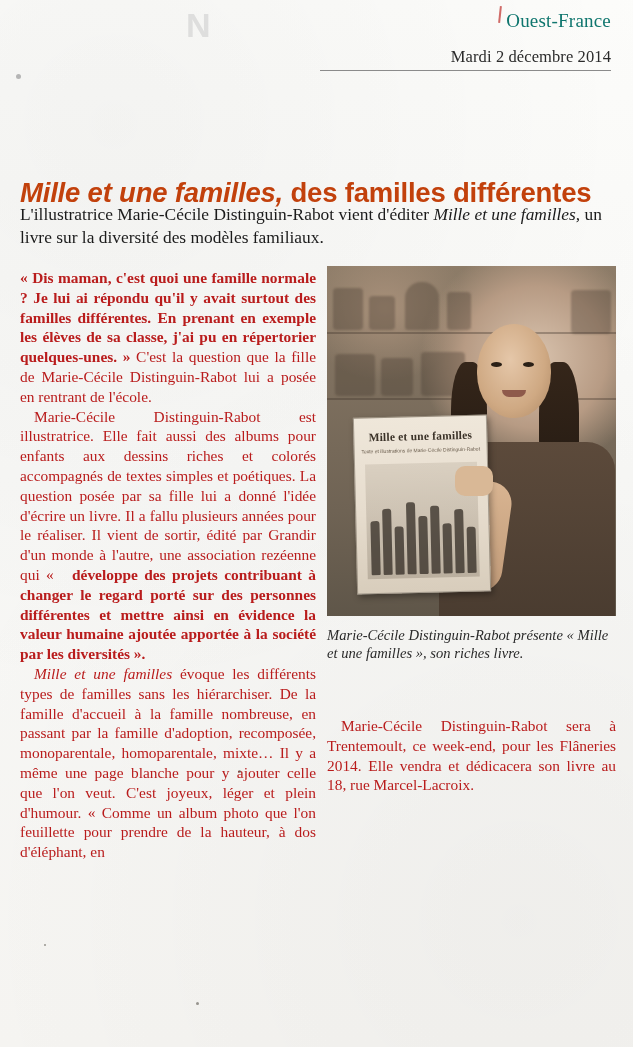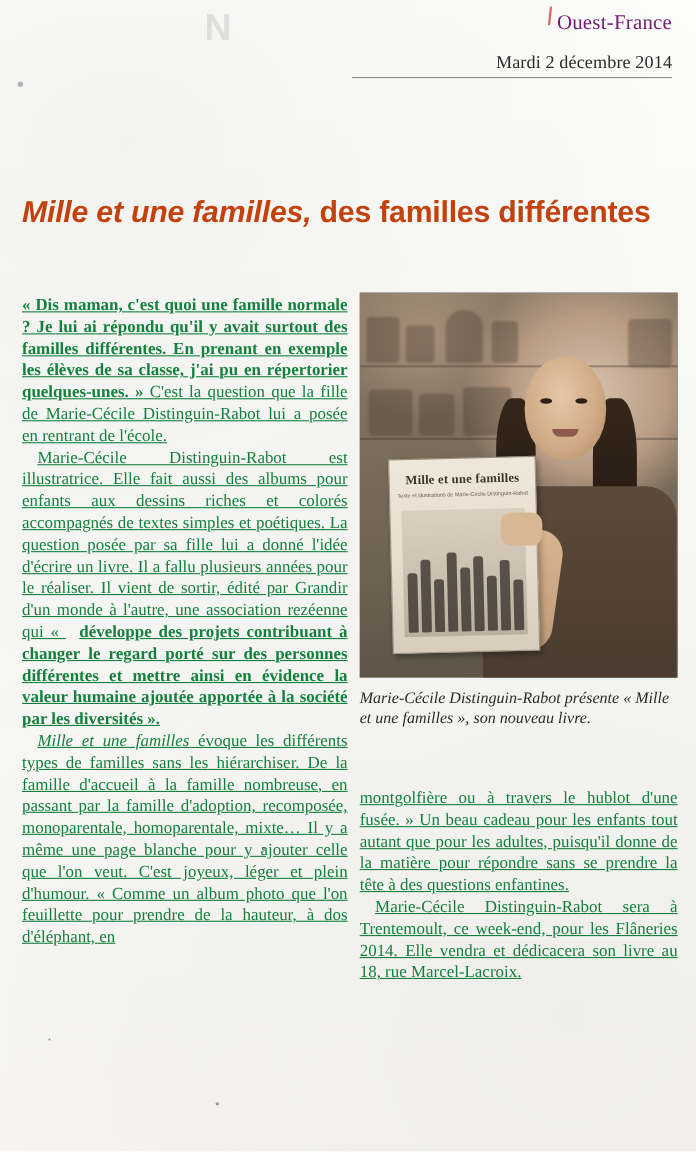--- a/index.html
+++ b/index.html
@@ -63,21 +63,21 @@
   
   .masthead {
     position: absolute;
     top: 10px;
     right: 22px;
     text-align: right;
   }
   .masthead .title {
     font-family: "Liberation Serif", serif;
     font-size: 19px;
-    color: #701a75;
+    color: #0f766e;
     letter-spacing: 0.2px;
   }
   .masthead .date {
     font-family: "Liberation Serif", serif;
     font-size: 16.5px;
     color: #2a2a2a;
     margin-top: 15px;
     letter-spacing: 0.1px;
   }
   .masthead .tick {
@@ -136,24 +136,23 @@
     color: #1b1b1b;
   }
   .standfirst .it { font-style: italic; }
 
   
   .col {
     position: absolute;
     font-family: "Liberation Serif", serif;
     font-size: 15.4px;
     line-height: 1.285;
-    color: #15803d;
+    color: #b91c1c;
     text-align: justify;
     text-justify: inter-word;
-    text-decoration: underline;
   }
   .col p { margin: 0; text-indent: 14px; }
   .col p.noindent { text-indent: 0; }
   .col .it { font-style: italic; }
   .col .bold { font-weight: bold; margin-left: 12px; }
 
   #col-left {
     top: 268px;
     left: 20px;
     width: 296px;
@@ -360,20 +359,21 @@
   <div class="masthead">
     <div class="tick"></div>
     <div class="title">Ouest-France</div>
     <div class="date">Mardi 2 décembre 2014</div>
   </div>
   <div class="rule-top"></div>
   <div class="dot-left"></div>
 
   <h1 class="headline"><span class="it">Mille et une familles,</span><span> des familles différentes</span></h1>
 
+  <div class="standfirst"><span>L'illustratrice Marie-Cécile Distinguin-Rabot vient d'éditer </span><span class="it">Mille et une familles,</span><span> un livre sur la diversité des modèles familiaux.</span></div>
 
   <div class="col" id="col-left">
     <p class="noindent"><span class="lead">« Dis maman, c'est quoi une famille normale ? Je lui ai répondu qu'il y avait surtout des familles différentes. En prenant en exemple les élèves de sa classe, j'ai pu en répertorier quelques-unes. »</span><span> C'est la question que la fille de Marie-Cécile Distinguin-Rabot lui a posée en rentrant de l'école.</span></p>
     <p><span>Marie-Cécile Distinguin-Rabot est illustratrice. Elle fait aussi des albums pour enfants aux dessins riches et colorés accompagnés de textes simples et poétiques. La question posée par sa fille lui a donné l'idée d'écrire un livre. Il a fallu plusieurs années pour le réaliser. Il vient de sortir, édité par Grandir d'un monde à l'autre, une association rezéenne qui « </span><span class="bold">développe des projets contribuant à changer le regard porté sur des personnes différentes et mettre ainsi en évidence la valeur humaine ajoutée apportée à la société par les diversités ».</span></p>
     <p><span class="it">Mille et une familles</span><span> évoque les différents types de familles sans les hiérarchiser. De la famille d'accueil à la famille nombreuse, en passant par la famille d'adoption, recomposée, monoparentale, homoparentale, mixte… Il y a même une page blanche pour y ajouter celle que l'on veut. C'est joyeux, léger et plein d'humour. « Comme un album photo que l'on feuillette pour prendre de la hauteur, à dos d'éléphant, en</span></p>
   </div>
 
   <div class="photo">
     <div class="photo-inner"></div>
 
@@ -411,23 +411,22 @@
         <div class="fig" style="left:52px; height:58px;"></div>
         <div class="fig" style="left:64px; height:68px;"></div>
         <div class="fig" style="left:76px; height:50px;"></div>
         <div class="fig" style="left:88px; height:64px;"></div>
         <div class="fig" style="left:100px;height:46px;"></div>
       </div>
     </div>
     <div class="hand"></div>
   </div>
 
-  <div class="caption">Marie-Cécile Distinguin-Rabot présente « Mille et une familles », son nouveau livre.</div>
+  <div class="caption">Marie-Cécile Distinguin-Rabot présente « Mille et une familles », son riches livre.</div>
 
   <div class="col" id="col-right-top">
-    <p class="noindent">montgolfière ou à travers le hublot d'une fusée. » Un beau cadeau pour les enfants tout autant que pour les adultes, puisqu'il donne de la matière pour répondre sans se prendre la tête à des questions enfantines.</p>
     <p>Marie-Cécile Distinguin-Rabot sera à Trentemoult, ce week-end, pour les Flâneries 2014. Elle vendra et dédicacera son livre au 18, rue Marcel-Lacroix.</p>
   </div>
 
   <div class="speck" style="left:238px; top:770px;"></div>
   <div class="speck" style="left:196px; top:1002px;"></div>
   <div class="speck" style="left:44px;  top:944px; width:2px; height:2px;"></div>
 </div>
 
 </body></html>

